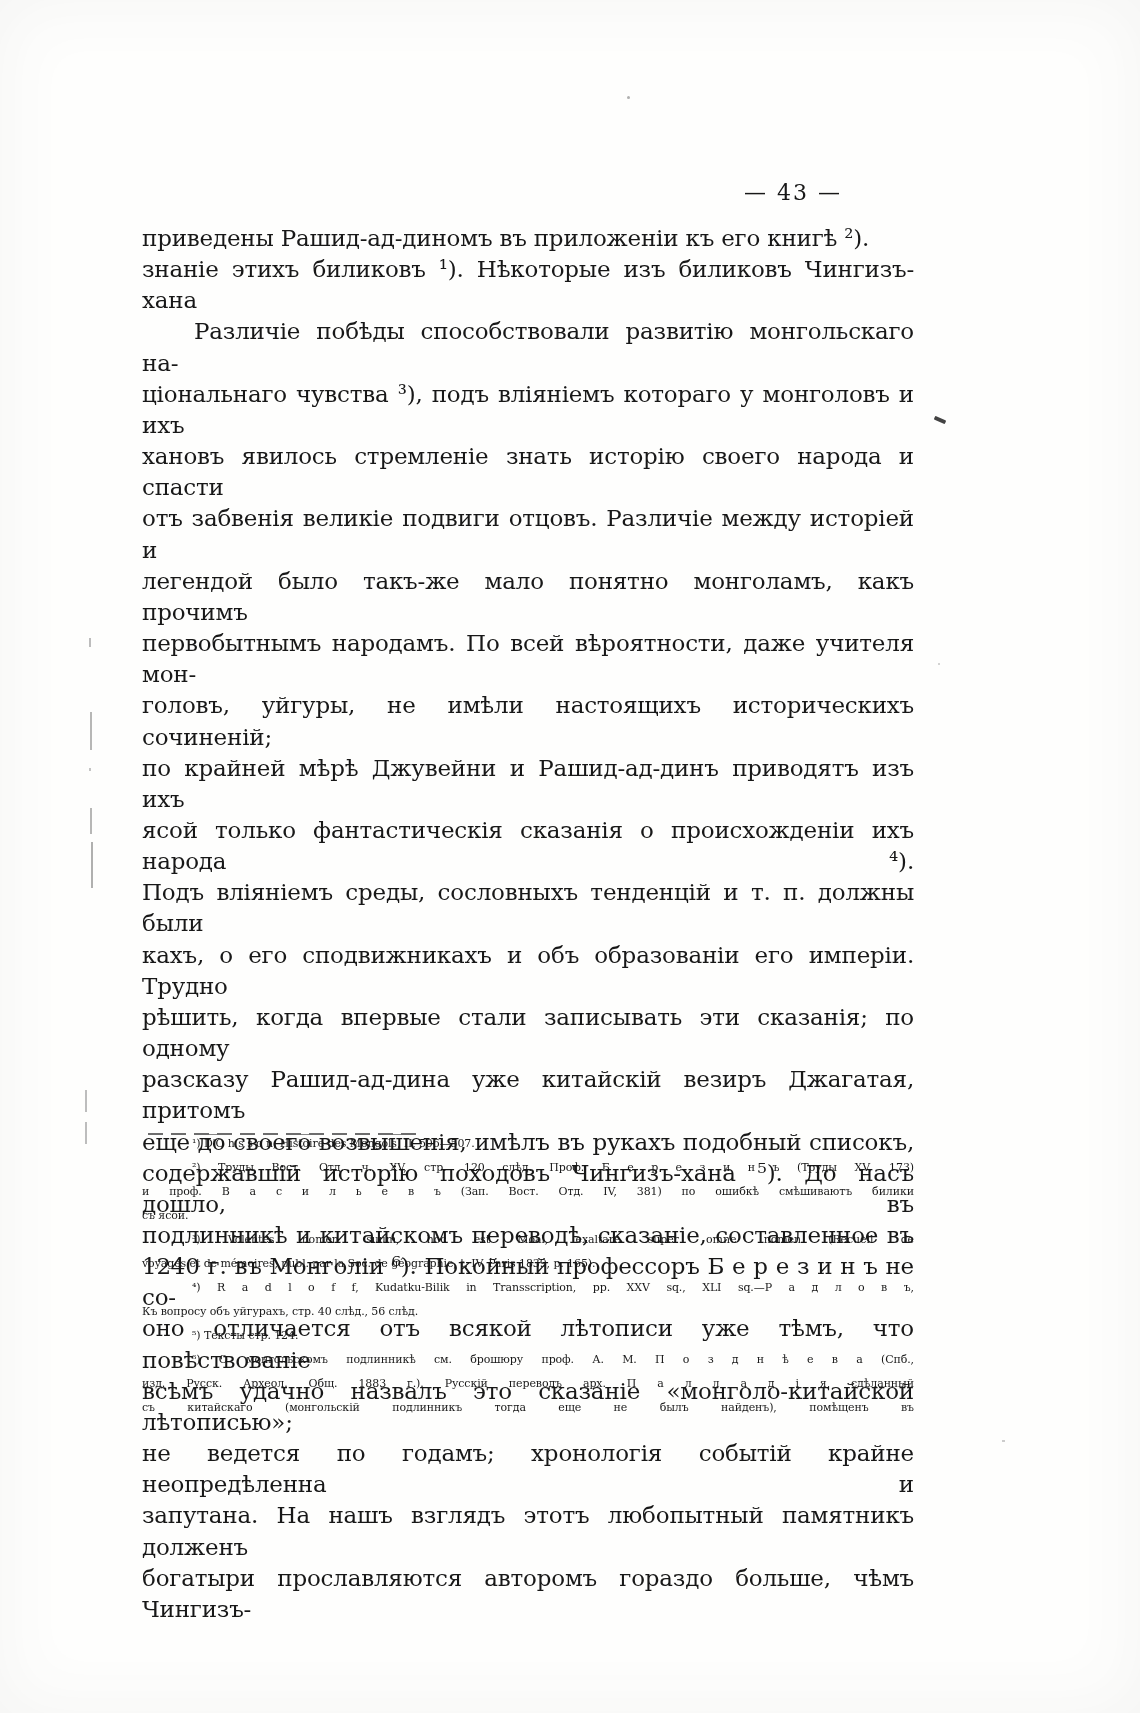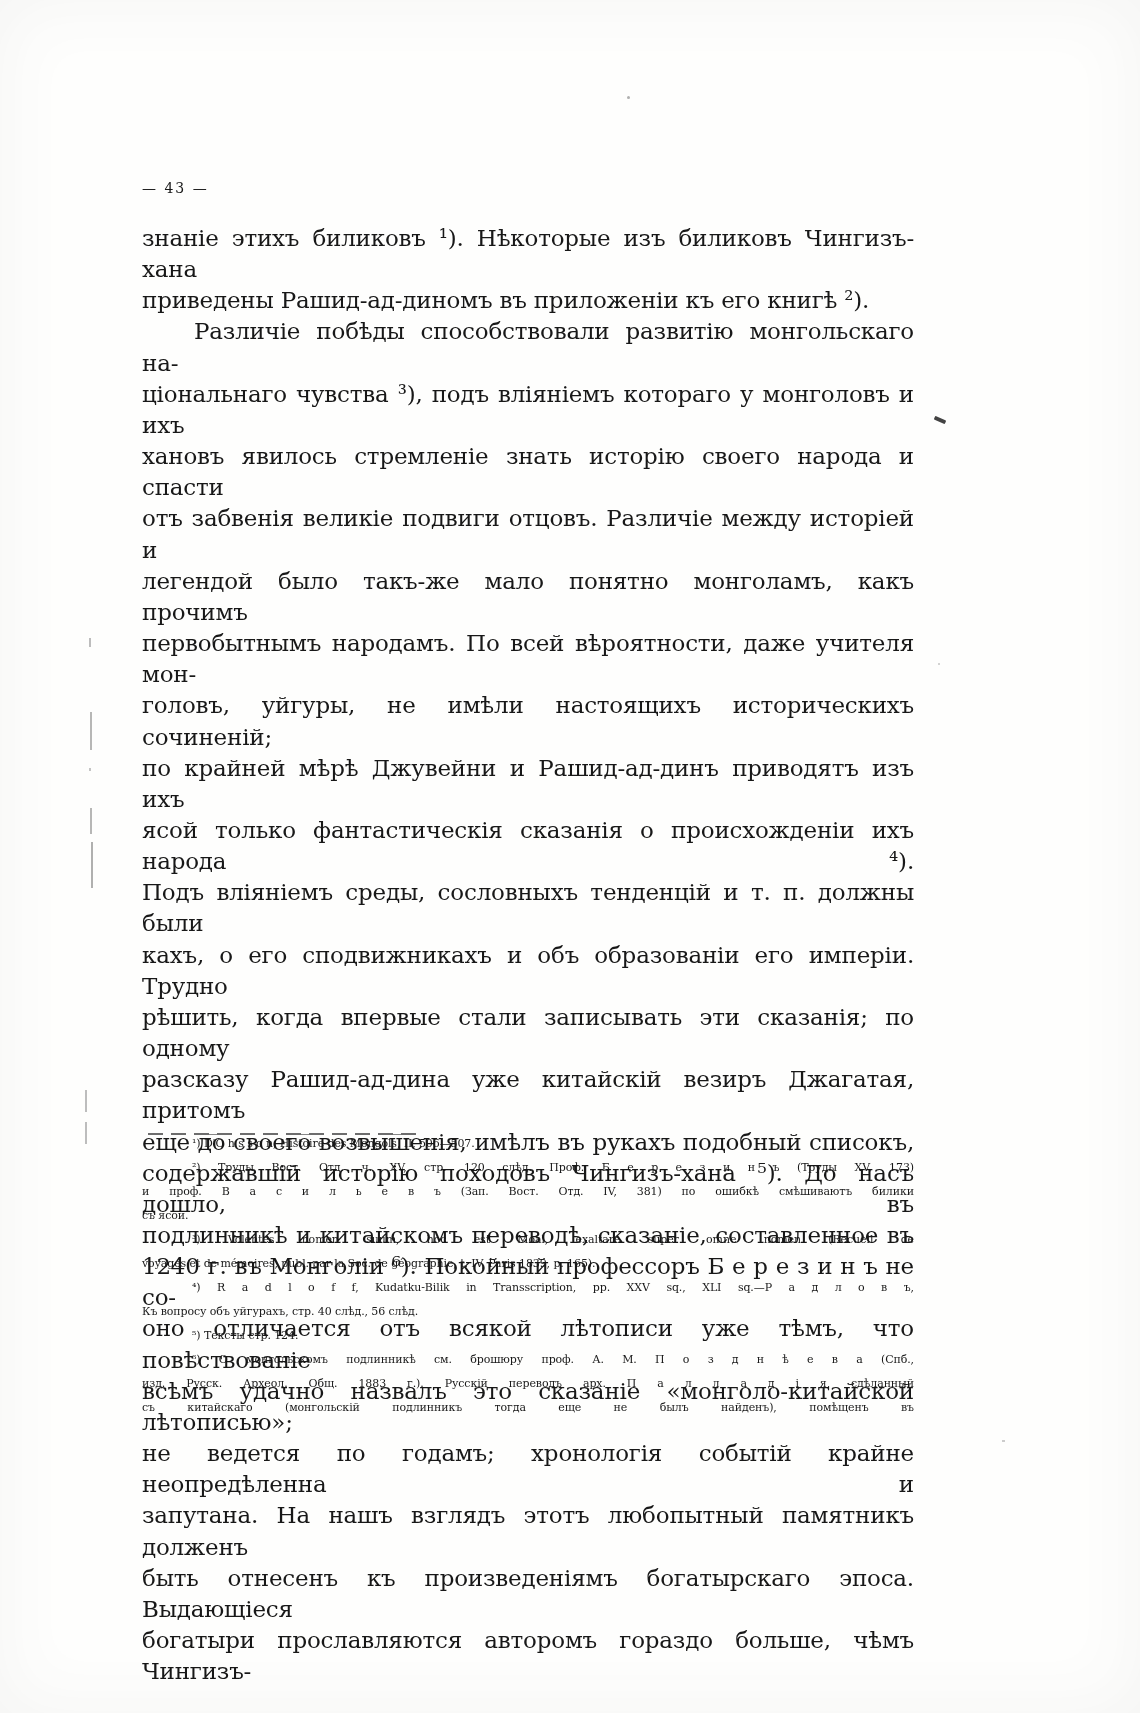--- a/index.html
+++ b/index.html
@@ -19,22 +19,22 @@
     content: "";
     position: absolute; inset: 0;
     box-shadow: inset 0 0 70px rgba(90,85,80,0.06);
     pointer-events: none;
   }
   .page-number {
     position: absolute;
     top: 180px;
     left: 142px;
     width: 700px;
-    text-align: left;
-    font-size: 14px;
+    text-align: right;
+    font-size: 22px;
     letter-spacing: 2px;
     white-space: nowrap;
   }
   .main-text {
     position: absolute;
     top: 223px;
     left: 142px;
     width: 772px;
     font-size: 23px;
     letter-spacing: -0.2px;
@@ -97,22 +97,22 @@
   .a-dot3 { left: 1002px; top: 1440px; width: 3px; height: 2px; opacity: .35; }
 </style>
 </head>
 <body>
 
 <div class="page">
 
   <div class="page-number">— 43 —</div>
 
   <div class="main-text">
+      <div class="line">приведены Рашид-ад-диномъ въ приложеніи къ его книгѣ ²).</div>
       <div class="line just">знаніе этихъ биликовъ ¹). Нѣкоторые изъ биликовъ Чингизъ-хана</div>
-      <div class="line">приведены Рашид-ад-диномъ въ приложеніи къ его книгѣ ²).</div>
       <div class="line just ind">Различіе побѣды способствовали развитію монгольскаго на-</div>
       <div class="line just">ціональнаго чувства ³), подъ вліяніемъ котораго у монголовъ и ихъ</div>
       <div class="line just">хановъ явилось стремленіе знать исторію своего народа и спасти</div>
       <div class="line just">отъ забвенія великіе подвиги отцовъ. Различіе между исторіей и</div>
       <div class="line just">легендой было такъ-же мало понятно монголамъ, какъ прочимъ</div>
       <div class="line just">первобытнымъ народамъ. По всей вѣроятности, даже учителя мон-</div>
       <div class="line just">головъ, уйгуры, не имѣли настоящихъ историческихъ сочиненій;</div>
       <div class="line just">по крайней мѣрѣ Джувейни и Рашид-ад-динъ приводятъ изъ ихъ</div>
       <div class="line just">ясой только фантастическія сказанія о происхожденіи ихъ народа ⁴).</div>
       <div class="line just">Подъ вліяніемъ среды, сословныхъ тенденцій и т. п. должны были</div>
@@ -120,21 +120,20 @@
       <div class="line just">рѣшить, когда впервые стали записывать эти сказанія; по одному</div>
       <div class="line just">разсказу Рашид-ад-дина уже китайскій везиръ Джагатая, притомъ</div>
       <div class="line just">еще до своего возвышенія, имѣлъ въ рукахъ подобный списокъ,</div>
       <div class="line just">содержавшій исторію походовъ Чингизъ-хана ⁵). До насъ дошло, въ</div>
       <div class="line just">подлинникѣ и китайскомъ переводѣ, сказаніе, составленное въ</div>
       <div class="line just">1240 г. въ Монголіи ⁶). Покойный профессоръ Б е р е з и н ъ не со-</div>
       <div class="line just">оно отличается отъ всякой лѣтописи уже тѣмъ, что повѣствованіе</div>
       <div class="line just">всѣмъ удачно назвалъ это сказаніе «монголо-китайской лѣтописью»;</div>
       <div class="line just">не ведется по годамъ; хронологія событій крайне неопредѣленна и</div>
       <div class="line just">запутана. На нашъ взглядъ этотъ любопытный памятникъ долженъ</div>
-      <div class="line just">быть отнесенъ къ произведеніямъ богатырскаго эпоса. Выдающіеся</div>
       <div class="line just">богатыри прославляются авторомъ гораздо больше, чѣмъ Чингизъ-</div>
     </div>
 
   <div class="fn-sep"></div>
 
   <div class="footnotes">
       <div class="line ind">¹) D'O h s s o n, Histoire des Mongols, II, 506—507.</div>
       <div class="line just ind">²) Труды Вост. Отд. ч. XV, стр. 120 слѣд. Проф. Б е р е з и н ъ (Труды XV, 173)</div>
       <div class="line just">и проф. В а с и л ь е в ъ (Зап. Вост. Отд. IV, 381) по ошибкѣ смѣшиваютъ билики</div>
       <div class="line">съ ясой.</div>

